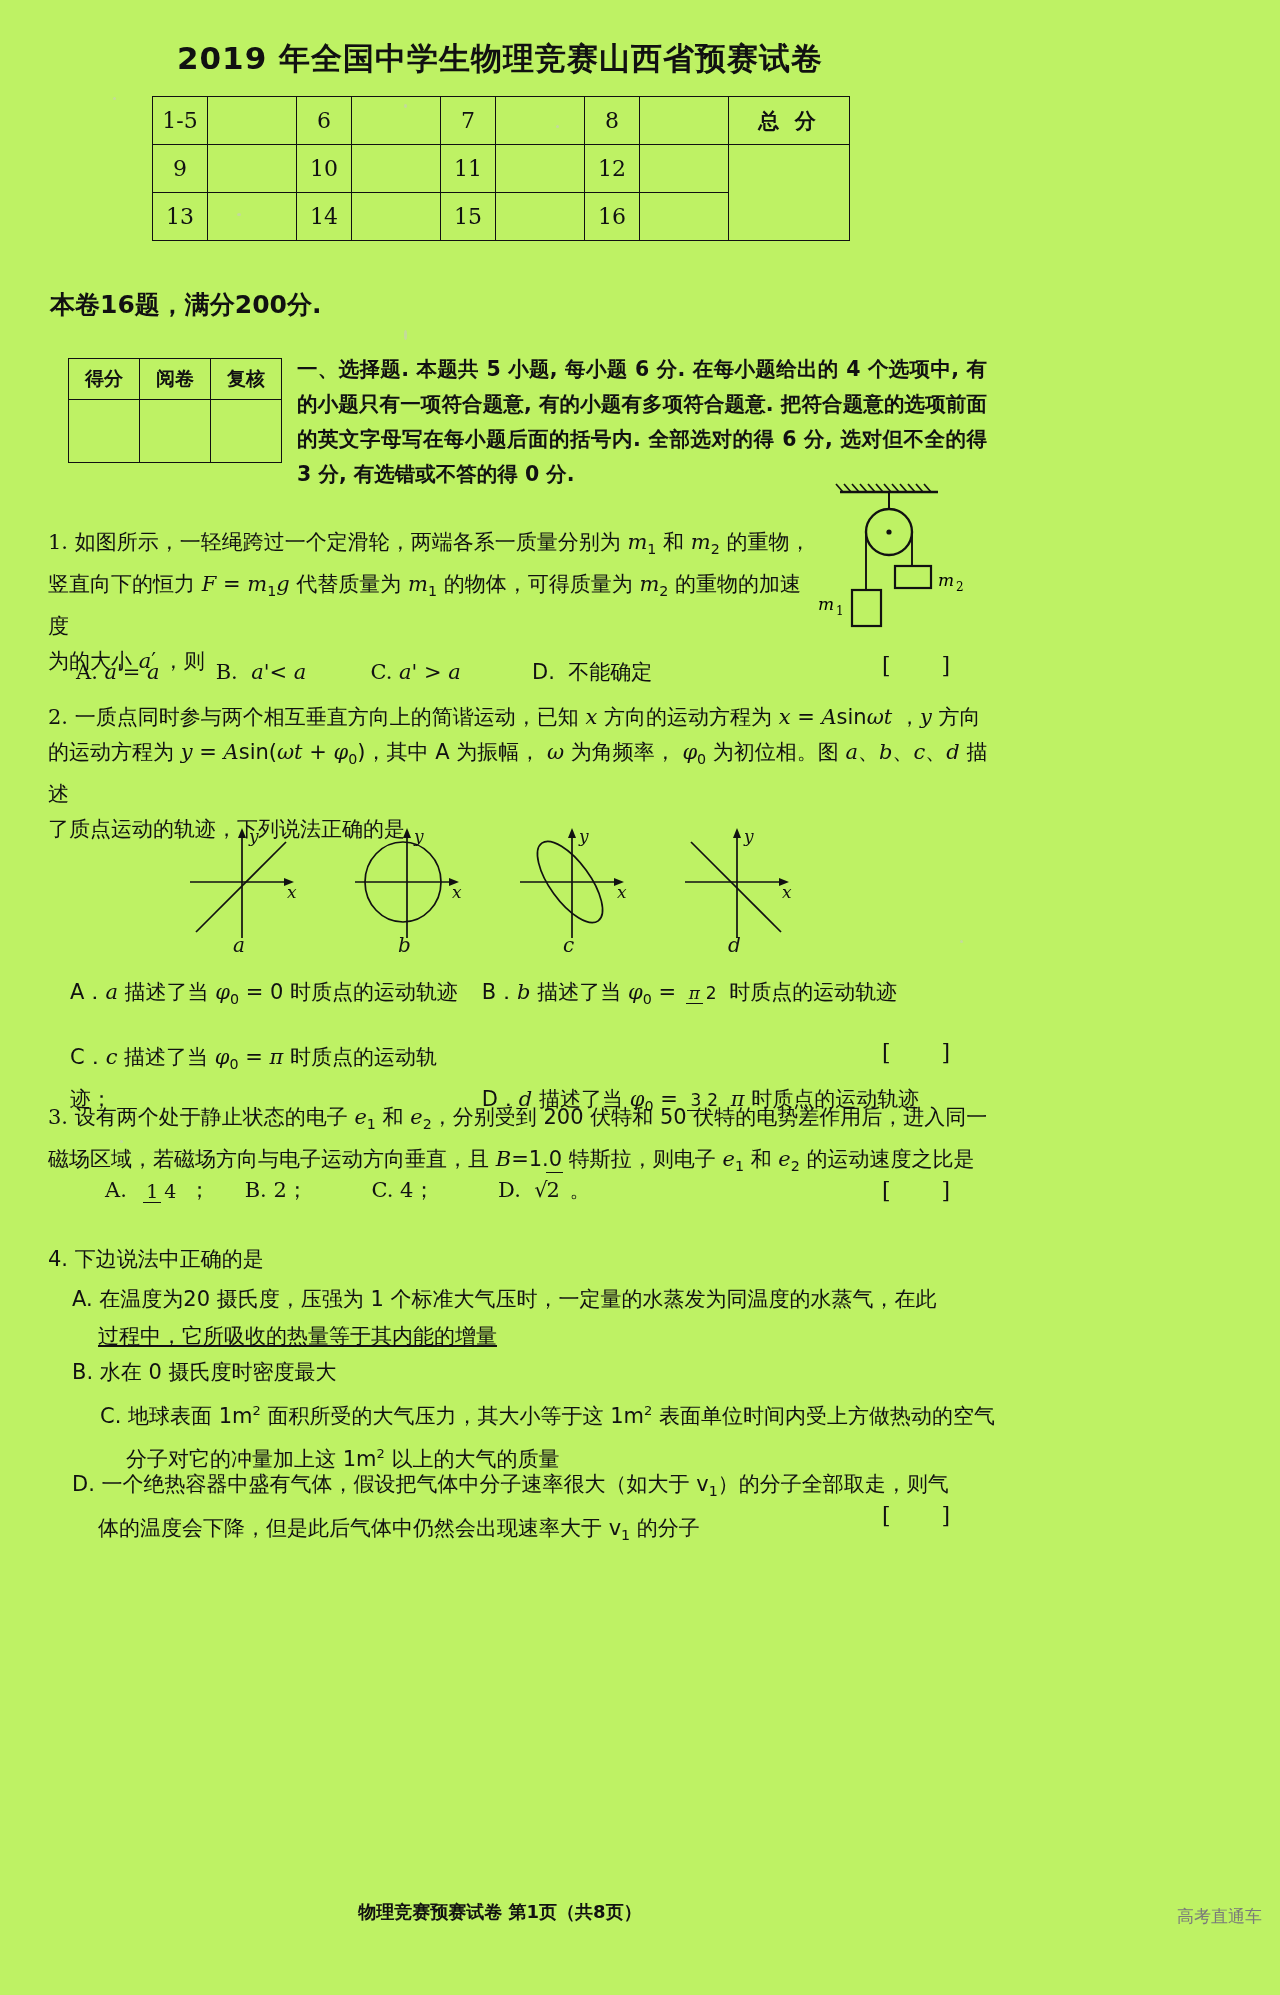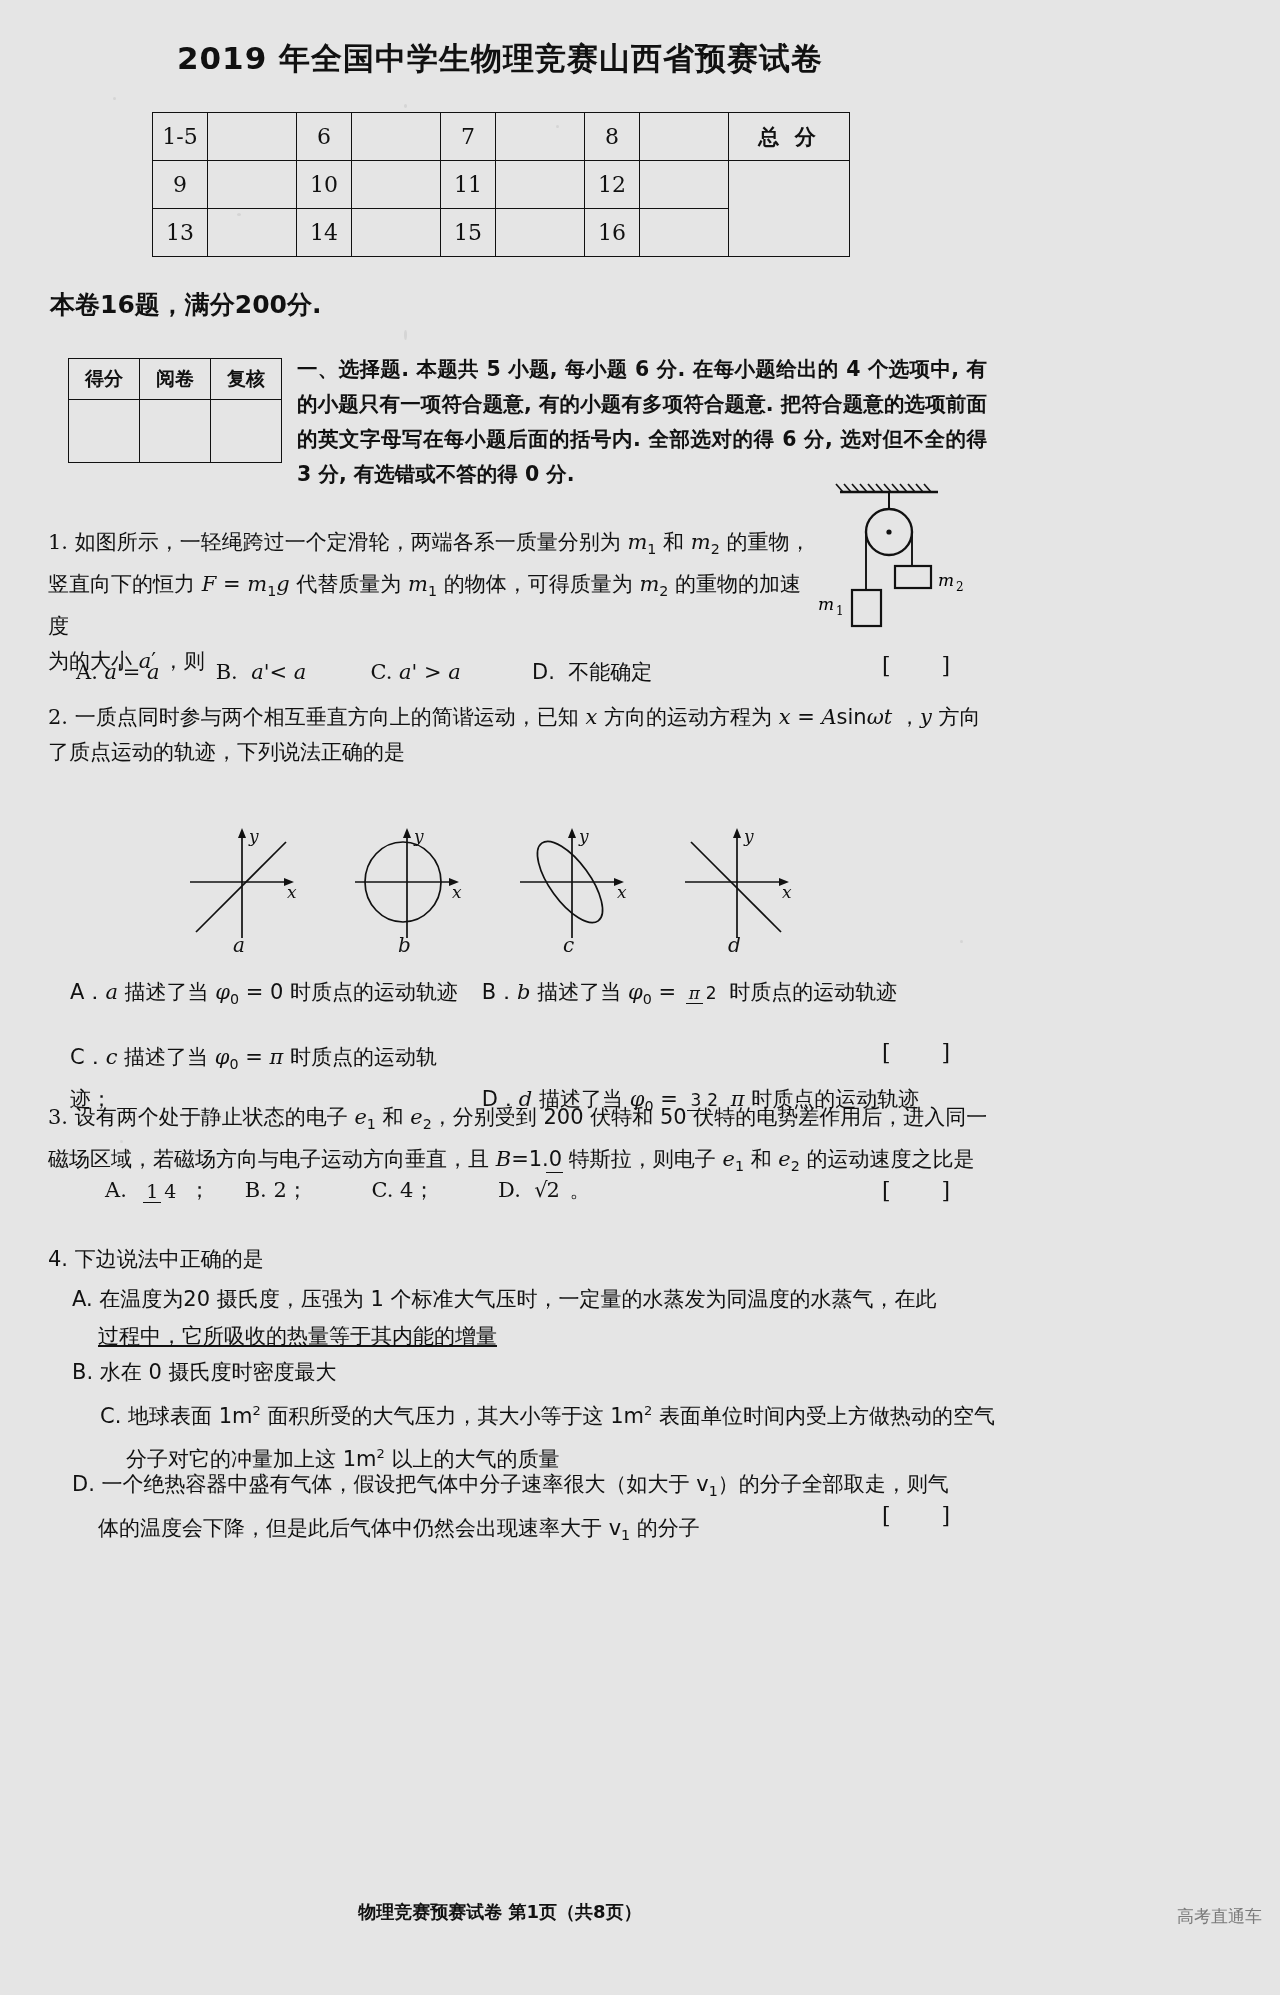--- a/index.html
+++ b/index.html
@@ -4,34 +4,34 @@
 <style>
   html,body{margin:0;padding:0;background:#fff;}
   body{
     width:1280px;height:1995px;position:relative;
     font-family:"DejaVu Serif","Liberation Serif",serif;
     color:#111;
     overflow:hidden;
   }
   .page{
     position:absolute;left:0;top:0;width:1280px;height:1995px;
-    background:#e5e5e5;
+    background:#bef264;
   }
   
   .speck{position:absolute;background:#c9c9c9;border-radius:50%;opacity:.55;}
 
   .title{
     position:absolute;left:0;top:38px;width:1000px;text-align:center;
     font-size:31px;font-weight:bold;letter-spacing:1px;
     font-family:"DejaVu Sans","Liberation Sans",sans-serif;
   }
 
   
   .scoregrid{
-    position:absolute;left:152px;top:112px;
+    position:absolute;left:152px;top:96px;
     border-collapse:collapse;
     padding-left:43px;
   }
   .scoregrid td{
     border:1.6px solid #111;
     height:45px;
     text-align:center;vertical-align:middle;
     font-size:22px;
     font-family:"DejaVu Serif","Liberation Serif",serif;
   }
@@ -229,20 +229,23 @@
     <span class="cn" style="display:inline-block;">D. &nbsp;不能确定</span>
   </div>
   <div class="ansbox" style="left:882px;top:653px;">[       ]</div>
 
   <div class="q qbody" style="left:48px;top:700px;width:950px;">
     <div>
       <span>2.</span>
       <span class="cn">一质点同时参与两个相互垂直方向上的简谐运动，已知 <i class="v">x</i> 方向的运动方程为 <i class="v">x</i> = <i class="v">A</i>sin<i class="v">ωt</i> ，<i class="v">y</i> 方向</span>
     </div>
     <div class="cn">
+      的运动方程为 <i class="v">y</i> = <i class="v">A</i>sin(<i class="v">ωt</i> + <i class="v">φ</i><sub>0</sub>)，其中 A 为振幅， <i class="v">ω</i> 为角频率， <i class="v">φ</i><sub>0</sub> 为初位相。图 <i class="v">a</i>、<i class="v">b</i>、<i class="v">c</i>、<i class="v">d</i> 描述
+    </div>
+    <div class="cn">
       了质点运动的轨迹，下列说法正确的是
     </div>
   </div>
 
   <div class="fig" style="left:180px;top:820px;">
     <svg width="640" height="135" viewBox="0 0 640 135">
       <g stroke="#111" stroke-width="1.7" fill="none">
 
         <line x1="10" y1="62" x2="110" y2="62"></line>
         <polygon points="114,62 104,58 104,66" fill="#111" stroke="none"></polygon>

